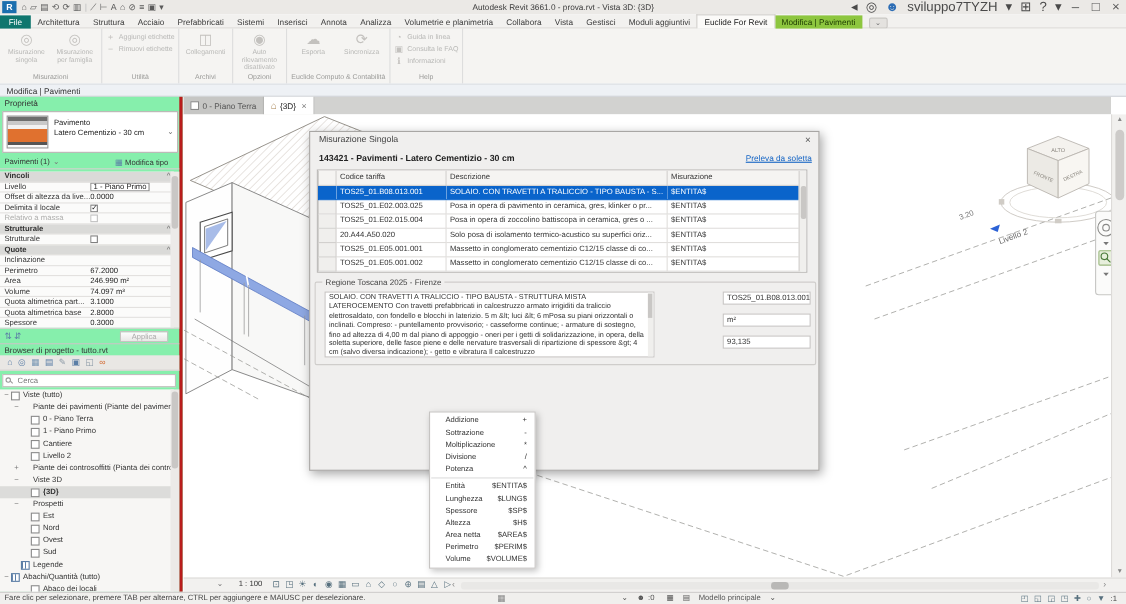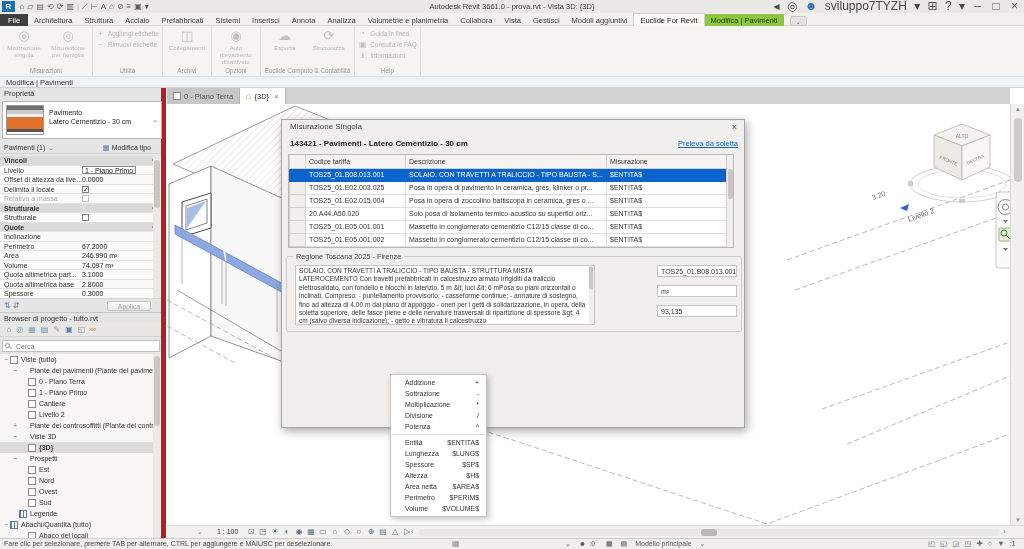--- a/index.html
+++ b/index.html
@@ -15,42 +15,42 @@
 .qat .sep{color:#c0c0c0;}
 .win-title{position:absolute;left:0;right:0;text-align:center;font-size:7.5px;color:#3c3c3c;}
 .tb-right{position:absolute;right:2px;top:0;white-space:nowrap;font-size:12px;}
 .tb-right span{margin:0 2px;}
 .tb-right .avatar{color:#2d6db5;}
 .tb-right .wc{margin:0 4px;color:#555;}
 
 
 .tabsrow{position:absolute;left:0;top:13px;width:1024px;height:13px;background:#f2f1ef;border-bottom:1px solid #d8d6d3;font-size:7.5px;line-height:13px;white-space:nowrap;}
 .rtab{display:inline-block;padding:0 6px;color:#3c3c3c;height:13px;}
-.rtab.file{background:#404040;color:#fff;padding:0 8px;}
+.rtab.file{background:#0f766e;color:#fff;padding:0 8px;}
 .rtab.active{background:#fbfaf8;border:1px solid #d0cecb;border-bottom:none;color:#222;}
 .rtab.ctx{background:#8dc63f;color:#1d3a00;}
 .panel-pill{display:inline-block;margin-left:6px;padding:0 5px;background:#e4e2df;border:1px solid #c9c7c4;border-radius:2px;color:#666;font-size:6.5px;height:10px;line-height:9px;vertical-align:middle;}
 
 
 .ribbon{position:absolute;left:0;top:26px;width:1024px;height:50px;background:#f5f4f2;display:flex;align-items:stretch;}
 .rgroup{border-right:1px solid #ddd;display:flex;flex-direction:column;}
 .rbody{flex:1;display:flex;align-items:flex-start;padding:2px 3px 0 3px;gap:2px;}
 .rbody.col{flex-direction:column;gap:0;}
 .rlabel{height:10px;font-size:6.3px;color:#9a9a98;text-align:center;line-height:10px;white-space:nowrap;padding:0 4px;}
 .rbtn{color:#b8b8b6;text-align:center;font-size:6.2px;line-height:7px;cursor:default;}
 .rbtn.big{width:42px;}
 .rbtn.big .ric{display:block;font-size:13px;line-height:16px;color:#c3c1be;}
 .rbtn.row{display:flex;align-items:center;gap:3px;font-size:6.4px;line-height:11px;text-align:left;white-space:nowrap;}
 .rbtn.row .ric{font-size:8px;color:#c3c1be;width:9px;text-align:center;}
 
 
 .modebar{position:absolute;left:0;top:76px;width:1024px;height:12px;background:#eef1f5;border-top:1px solid #dcdfe3;border-bottom:1px solid #cfd3d8;font-size:7.5px;line-height:11px;padding-left:6px;color:#333;}
 
 
-.leftpanel{position:absolute;left:0;top:88px;width:166px;height:450px;background:#e5e5e5;border-right:5px solid #b91c1c;font-size:7px;}
+.leftpanel{position:absolute;left:0;top:88px;width:166px;height:450px;background:#86efac;border-right:3px solid #b91c1c;font-size:7px;}
 .p-head{position:absolute;left:0;top:0;width:100%;height:12px;font-size:7.5px;line-height:12px;padding-left:4px;color:#333;}
 .typesel{position:absolute;left:2px;top:13px;width:160px;height:38px;background:#fff;border:1px solid #b5b3b0;}
 .typeimg{position:absolute;left:3px;top:3px;width:38px;height:30px;border:1px solid #999;
  background:linear-gradient(180deg,#6e6e6e 0 4px,#c9c9c9 4px 8px,#f2f2f2 8px 11px,#e0712f 11px 23px,#555 23px 26px,#fafafa 26px 30px);}
 .typetxt{position:absolute;left:46px;top:6px;font-size:7px;line-height:9px;color:#222;}
 .typesel .dd{position:absolute;right:3px;top:14px;color:#777;font-size:7px;}
 .selrow{position:absolute;left:0;top:53px;width:100%;height:13px;line-height:13px;border-bottom:1px solid #d5d3d0;}
 .selrow .selname{padding-left:4px;color:#333;}
 .selrow .ddc{color:#777;margin-left:3px;}
 .edittype{position:absolute;right:10px;top:0;color:#333;}

